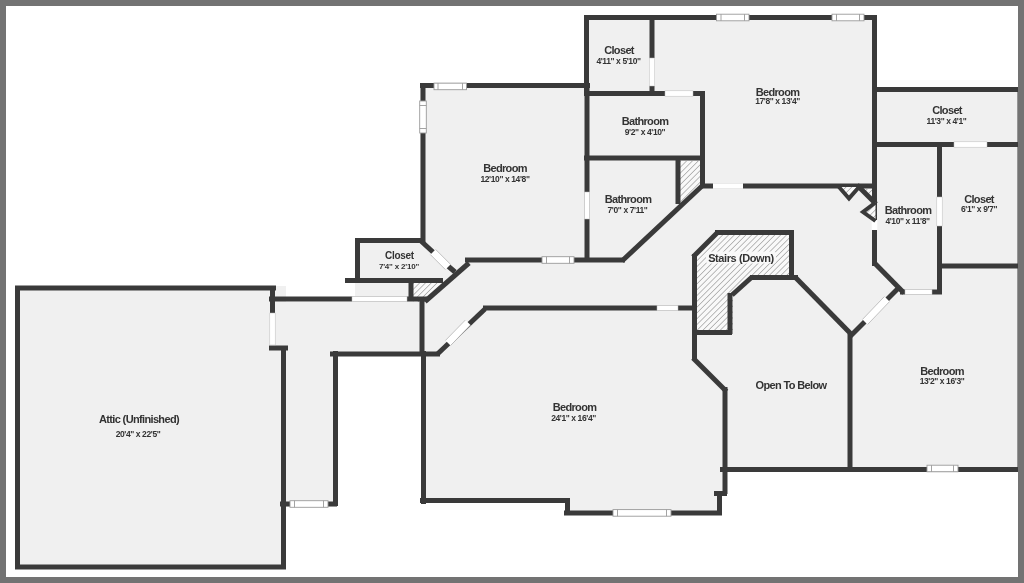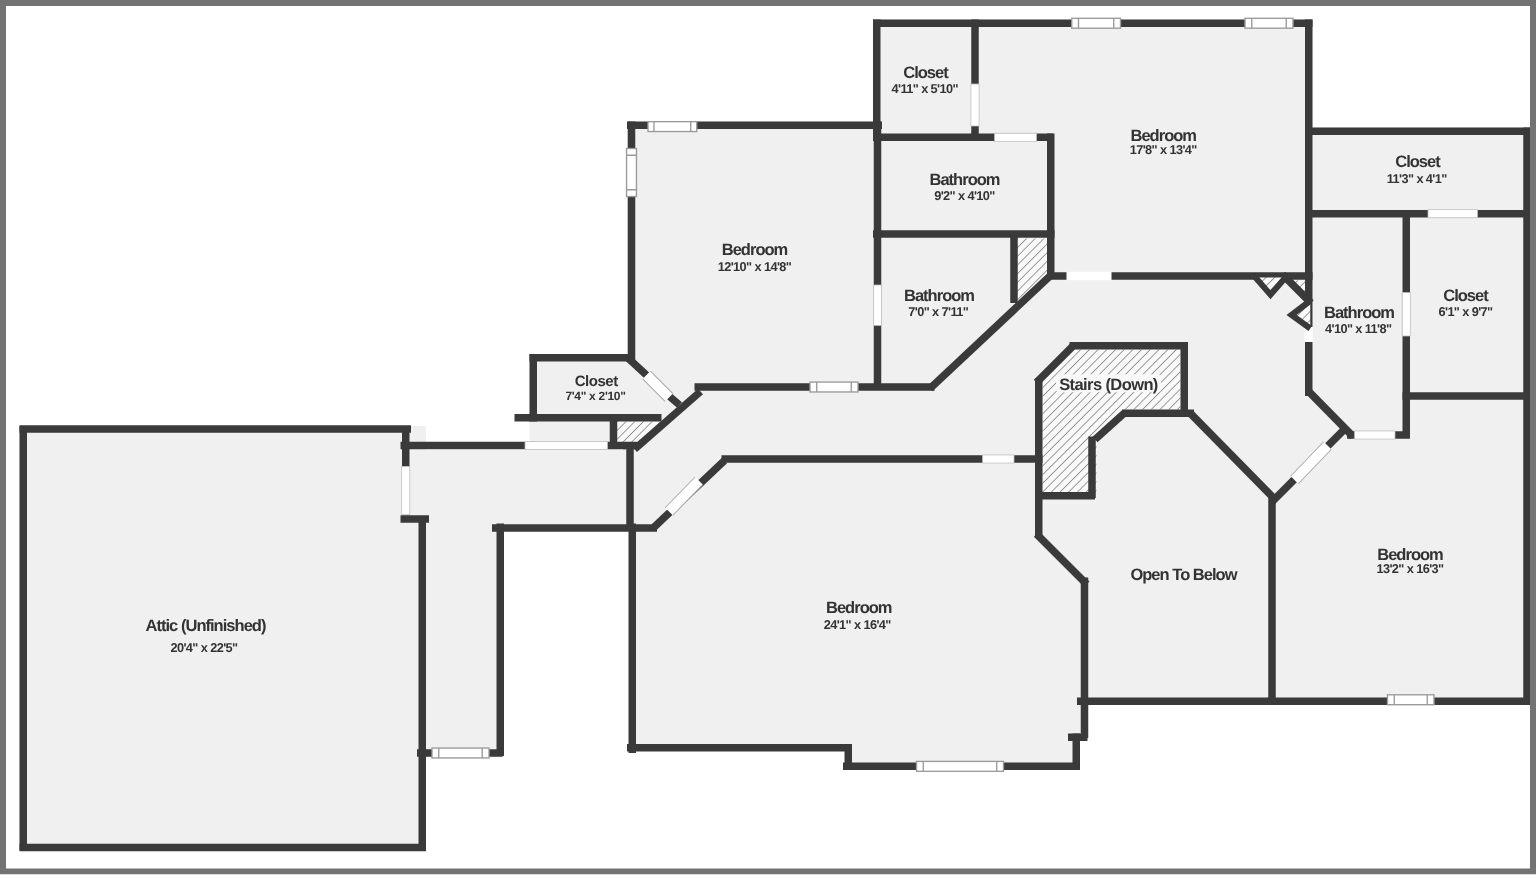--- a/index.html
+++ b/index.html
@@ -1,16 +1,16 @@
 <!DOCTYPE html>
 <html><head>
 <meta charset="utf-8">
 <style>
 html,body{margin:0;padding:0;background:#fff;}
-#page{width:1024px;height:583px;position:relative;background:#ffffff;overflow:hidden;box-sizing:border-box;border:4px solid #737373;}
+#page{width:1024px;height:583px;position:relative;background:#ffffff;overflow:hidden;box-sizing:border-box;border:6px solid #737373;}
 text{font-family:"Liberation Sans",sans-serif;font-weight:bold;fill:#333333;}
 .nm{font-size:11px;letter-spacing:-0.65px;}
 .dm{font-size:8.5px;letter-spacing:-0.4px;}
 </style>
 </head>
 <body>
 
 <div id="page">
 <svg width="1024" height="583" viewBox="0 0 1024 583">
 <defs>

